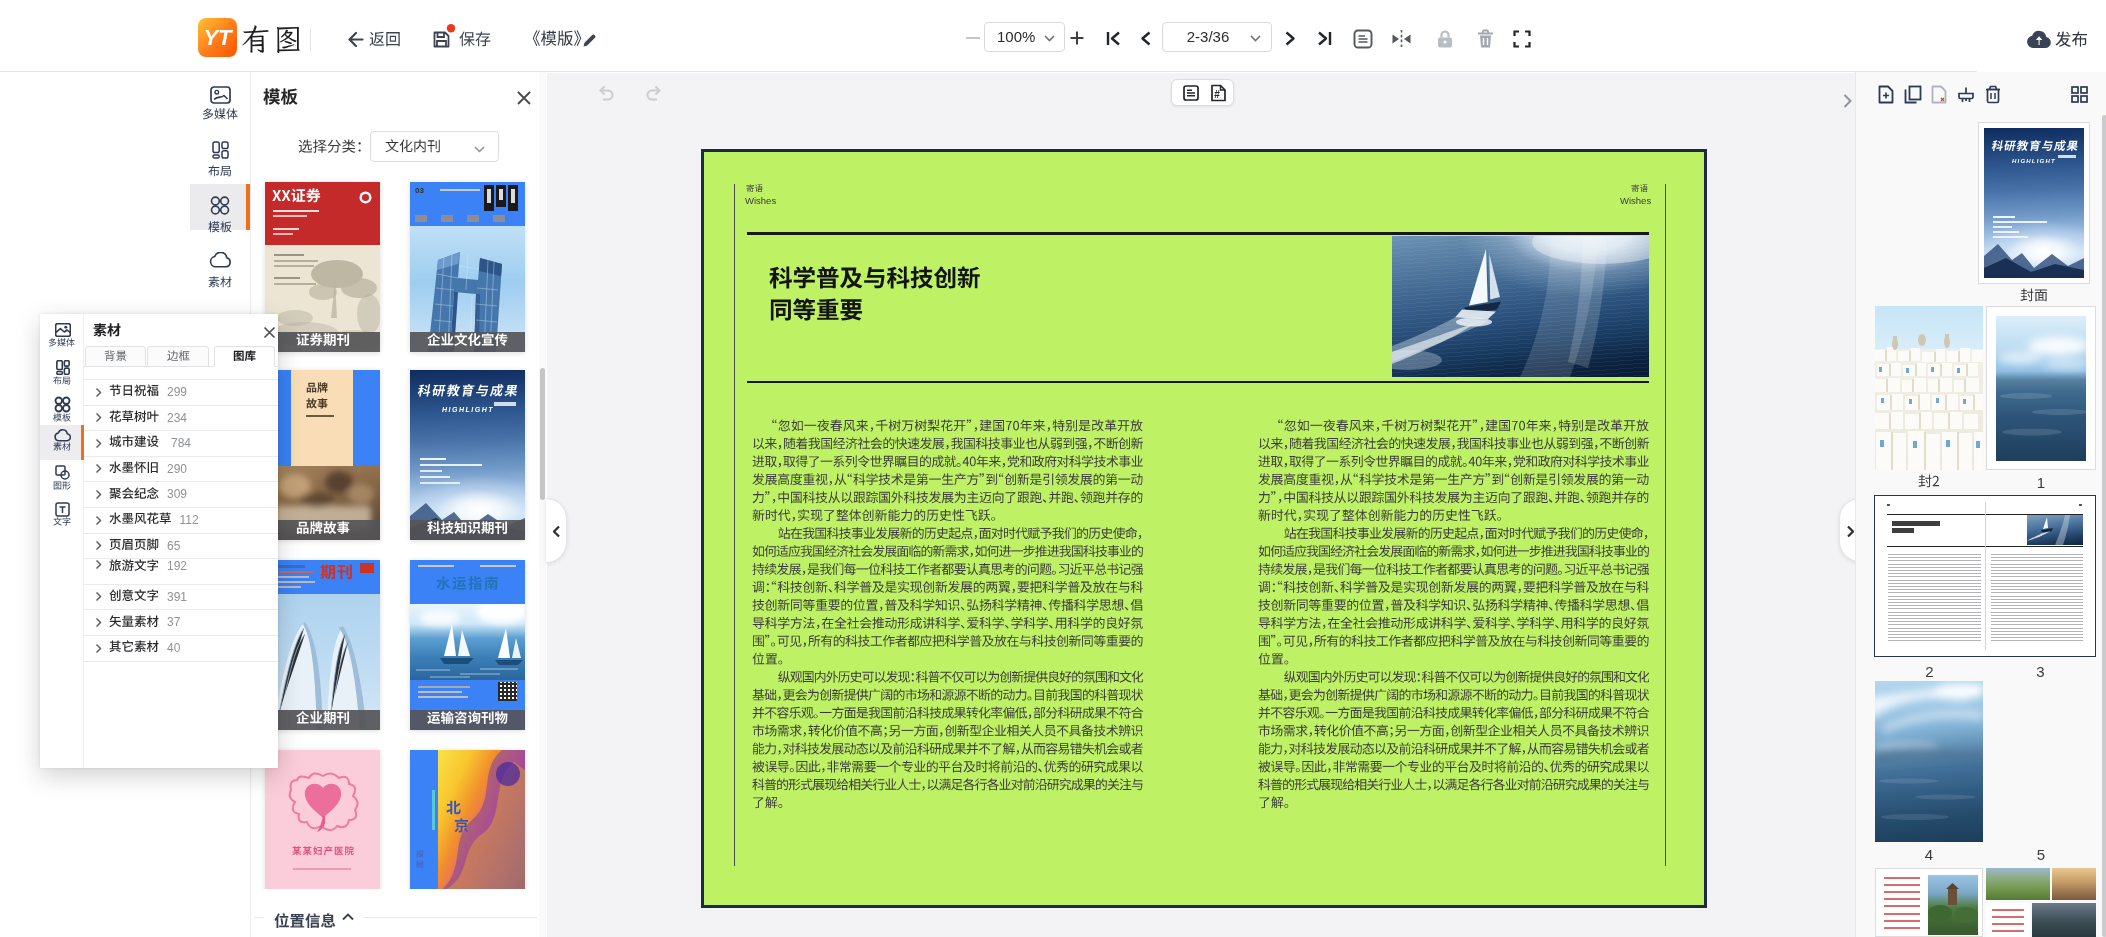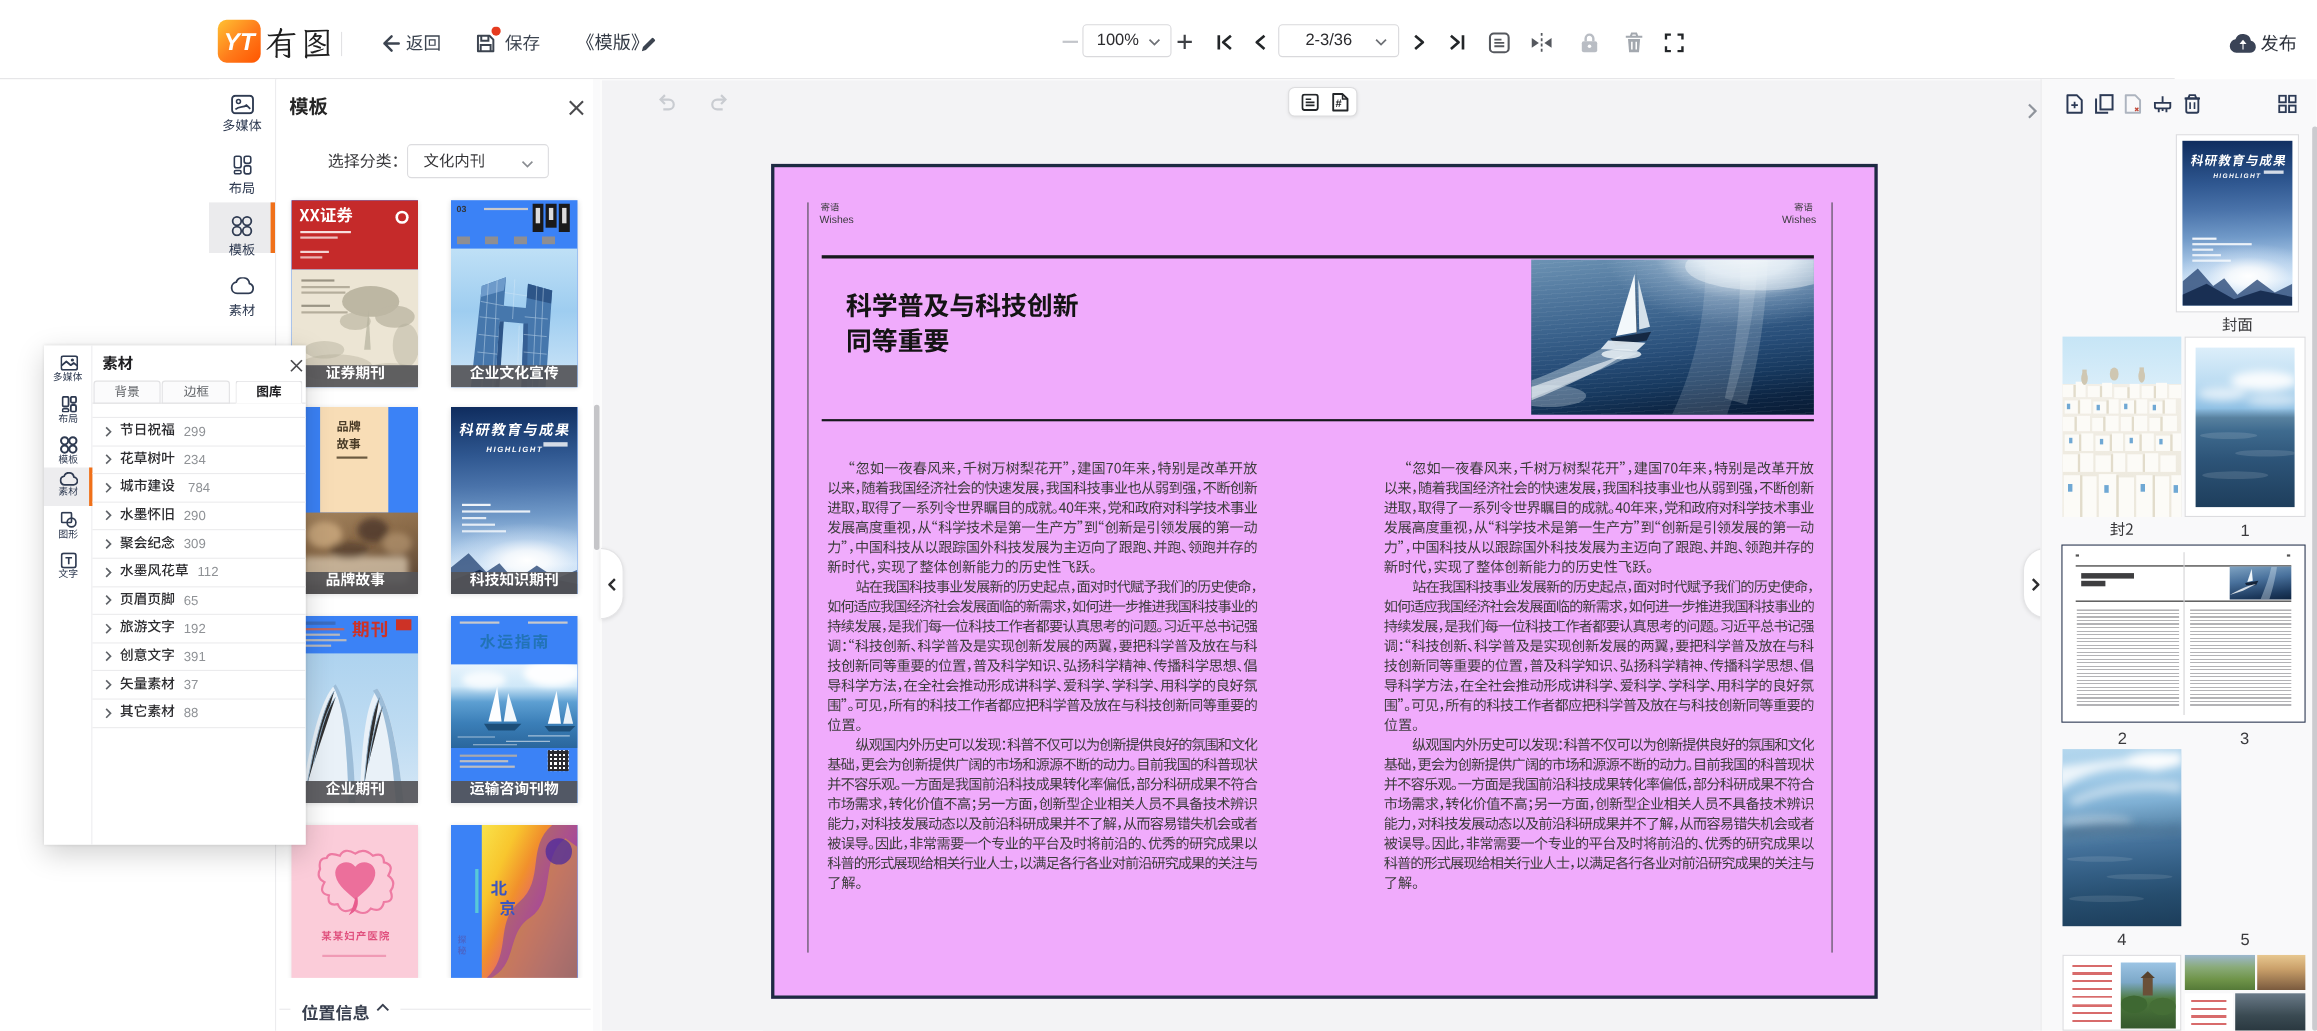--- a/index.html
+++ b/index.html
@@ -23,21 +23,21 @@
 .clabel{position:absolute;left:0;bottom:0;width:115px;height:20px;background:rgba(85,85,88,.92);text-align:center;line-height:20px}
 .clabel svg{display:inline-block;vertical-align:middle;margin-top:-3px}
 
 #fpanel{position:absolute;left:40px;top:314px;width:238px;height:454px;background:#fff;box-shadow:0 8px 24px rgba(0,0,0,.18),0 0 3px rgba(0,0,0,.1)}
 #fside{position:absolute;left:0;top:0;width:44px;height:454px;border-right:1px solid #ededef}
 .fitem{position:absolute;left:0;width:43px;text-align:center}
 .frow{position:absolute;left:44px;width:194px;height:26px;border-bottom:1px solid #ebebed}
 .fcount{font-size:12px;color:#8f9296}
 
 #canvas{position:absolute;left:547px;top:73px;width:1308px;height:864px;background:#f3f3f5}
-#page{position:absolute;left:701px;top:149px;width:1006px;height:759px;background:#f0abfc;border:3px solid #1d2a42}
+#page{position:absolute;left:701px;top:149px;width:1006px;height:759px;background:#bef264;border:3px solid #1d2a42}
 #toggle{position:absolute;left:1171px;top:79px;width:63px;height:27px;background:#fff;border:1px solid #dcdcde;border-radius:6px;box-shadow:0 1px 3px rgba(0,0,0,.08)}
 .pill{position:absolute;background:#fff;border:1px solid #e4e4e6;box-shadow:0 1px 4px rgba(0,0,0,.1);color:#55585e;text-align:center;font-size:13px}
 
 #rsb{position:absolute;left:1855px;top:72px;width:251px;height:865px;background:#f9f9fa;border-left:1px solid #e8e8ea}
 .thlabel{position:absolute;font-size:15px;color:#3a3a3d;text-align:center}
 .pthumb{position:absolute;background:#fff;border:1px solid #dcdcdf}
 
 #sailimg{position:absolute;left:1392px;top:236px;width:257px;height:141px;overflow:hidden;
  background:
   radial-gradient(ellipse 130px 70px at 76% -6%, rgba(255,255,255,.95) 0%, rgba(240,248,255,.8) 35%, rgba(220,235,250,.25) 65%, transparent 100%),
@@ -2181,21 +2181,21 @@
           <g fill="#2b2b2e" transform="translate(0,10.9) scale(0.1250)">
             <use href="#m9875" x="0"></use>
             <use href="#m7709" x="100"></use>
             <use href="#m9875" x="200"></use>
             <use href="#m811a" x="300"></use>
           </g>
         </svg>
       </span>
       <span class="fcount" style="margin-left:8px">65</span>
     </div>
- <div class="frow" style="top:244.7px;display:flex;align-items:center">
+ <div class="frow" style="top:244.7px;display:flex;">
       <svg style="margin-left:11px" width="7" height="11" viewBox="0 0 7 11">
         <path d="M1.5 1.5 L5.5 5.5 L1.5 9.5" stroke="#5f6368" stroke-width="1.5" fill="none"></path>
       </svg>
       <span style="margin-left:7px;display:inline-flex">
         <svg width="50" height="15.6" viewBox="0 0 50 15.6">
           <g fill="#2b2b2e" transform="translate(0,10.9) scale(0.1250)">
             <use href="#m65c5" x="0"></use>
             <use href="#m6e38" x="100"></use>
             <use href="#m6587" x="200"></use>
             <use href="#m5b57" x="300"></use>
@@ -2243,15 +2243,15 @@
       <span style="margin-left:7px;display:inline-flex">
         <svg width="50" height="15.6" viewBox="0 0 50 15.6">
           <g fill="#2b2b2e" transform="translate(0,10.9) scale(0.1250)">
             <use href="#m5176" x="0"></use>
             <use href="#m5b83" x="100"></use>
             <use href="#m7d20" x="200"></use>
             <use href="#m6750" x="300"></use>
           </g>
         </svg>
       </span>
-      <span class="fcount" style="margin-left:8px">88</span>
+      <span class="fcount" style="margin-left:8px">40</span>
     </div>
 </div>
 
 </body></html>

